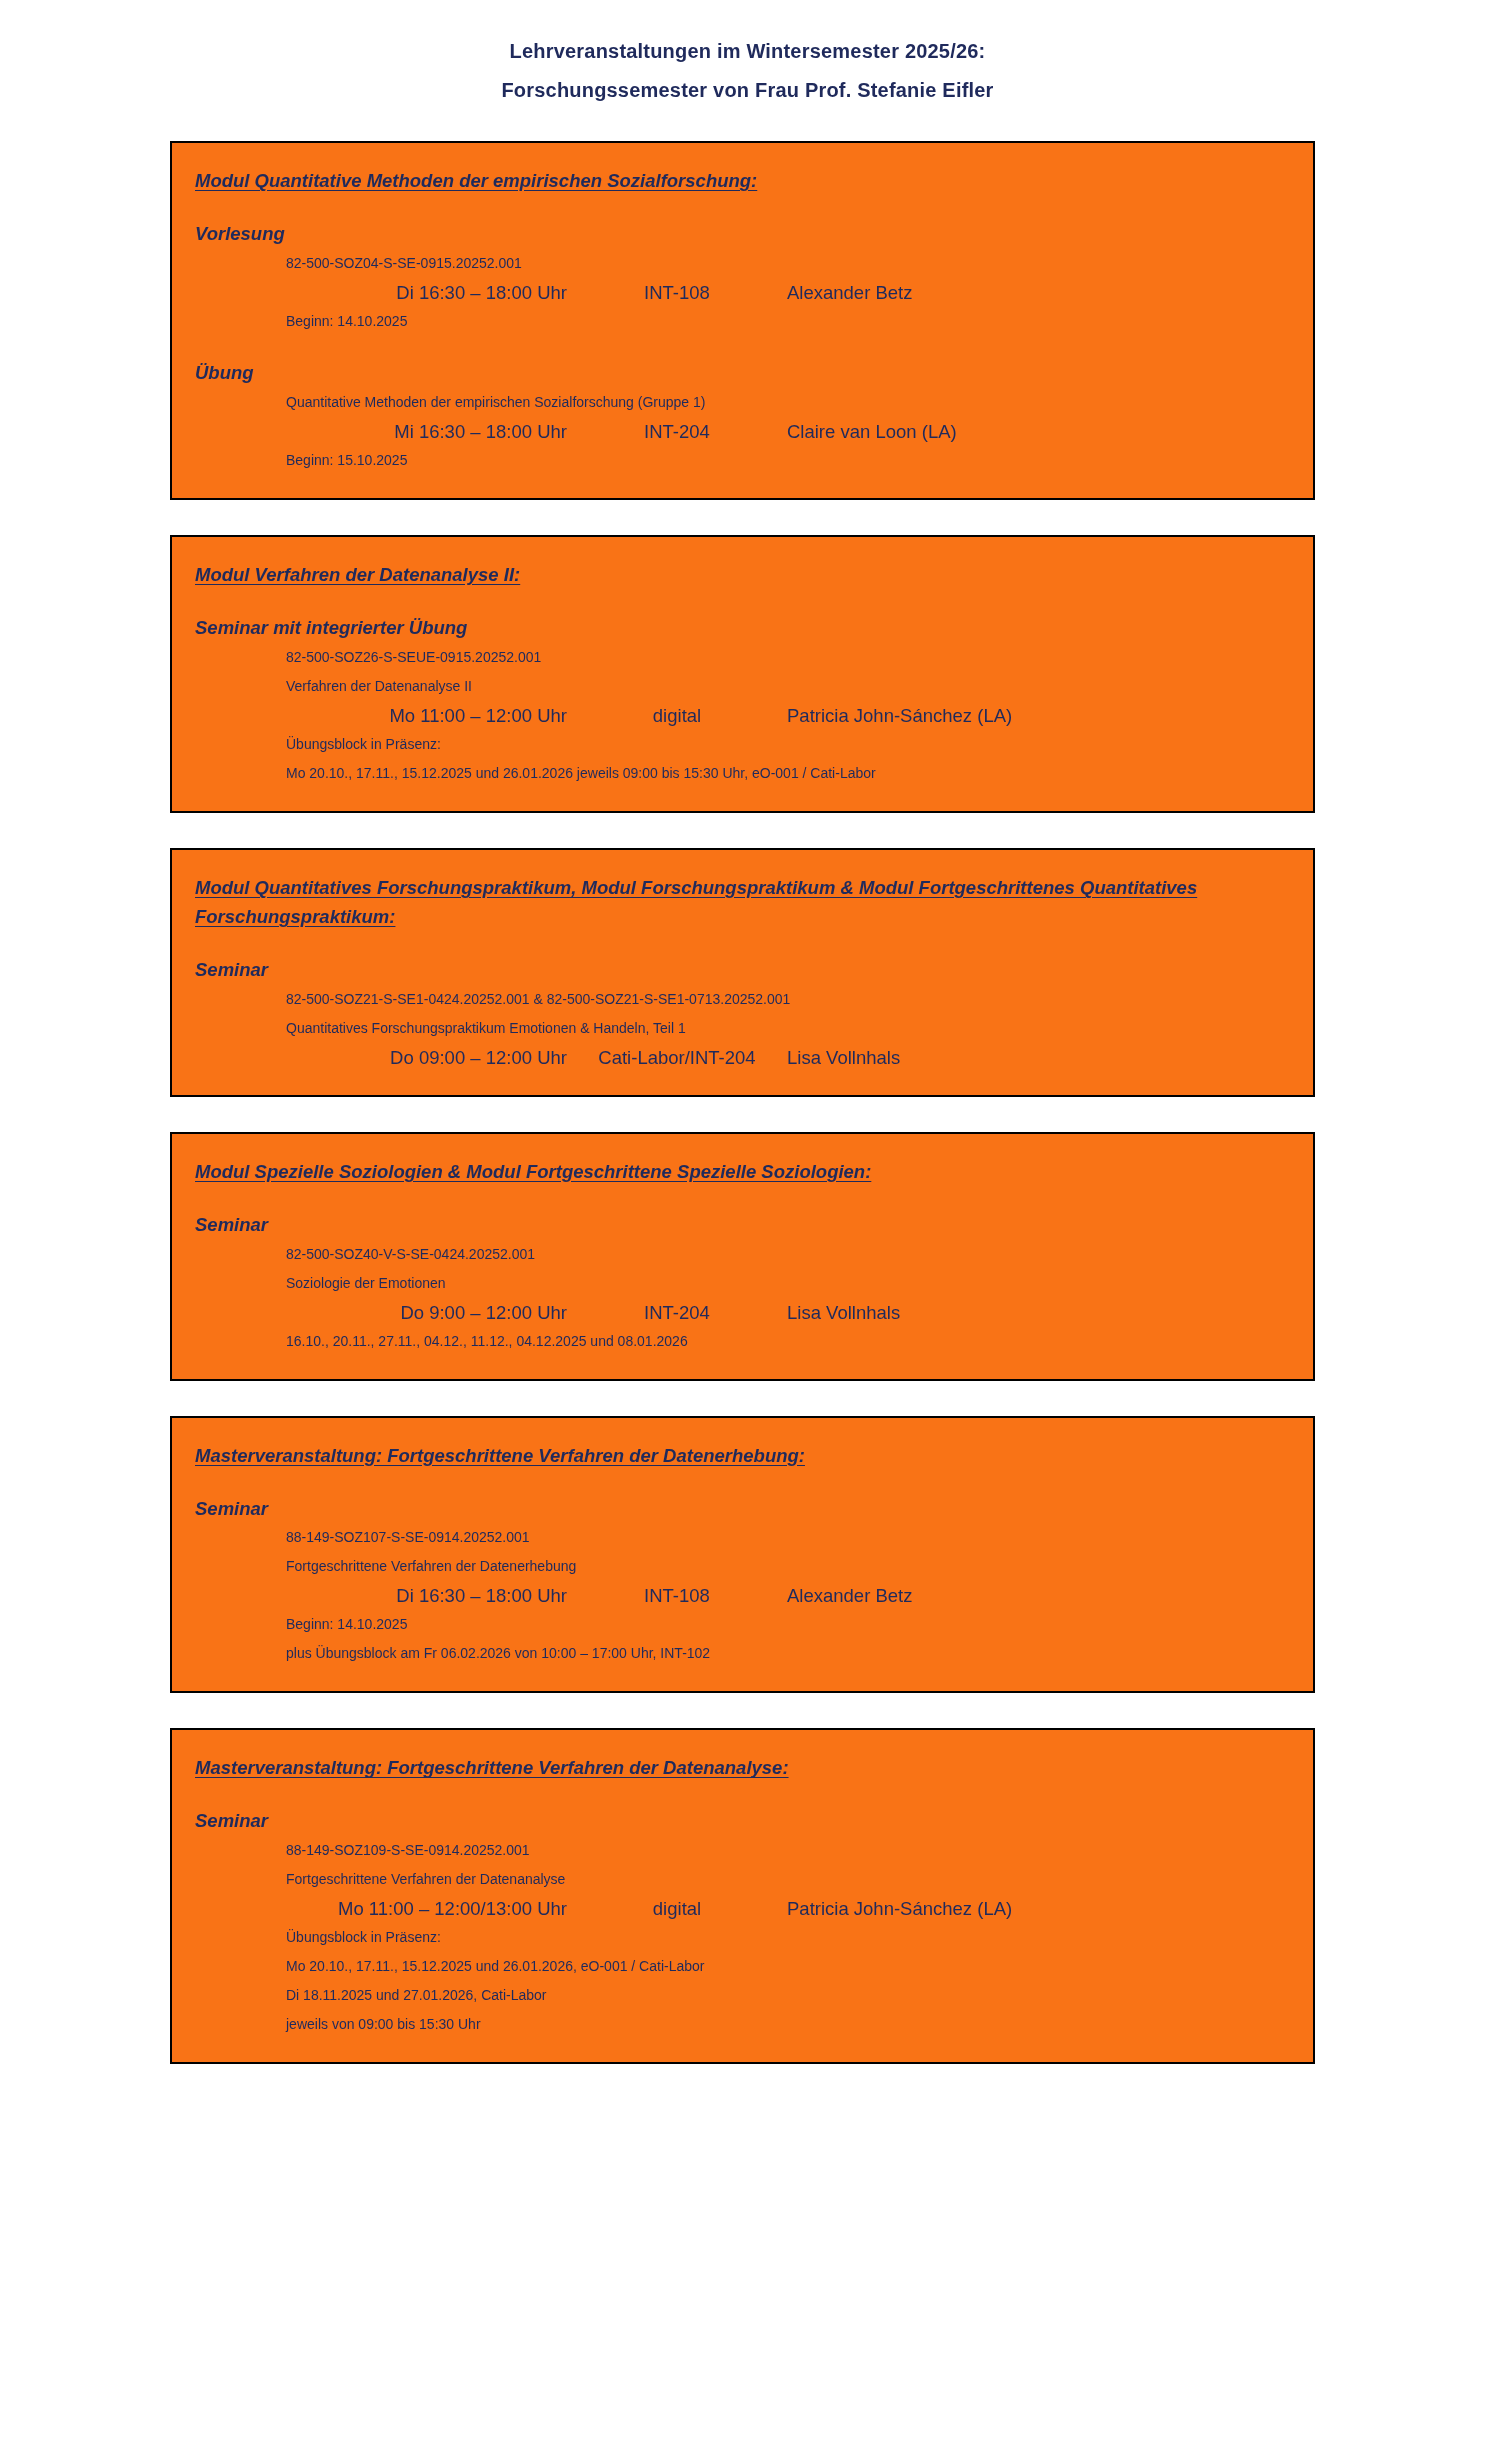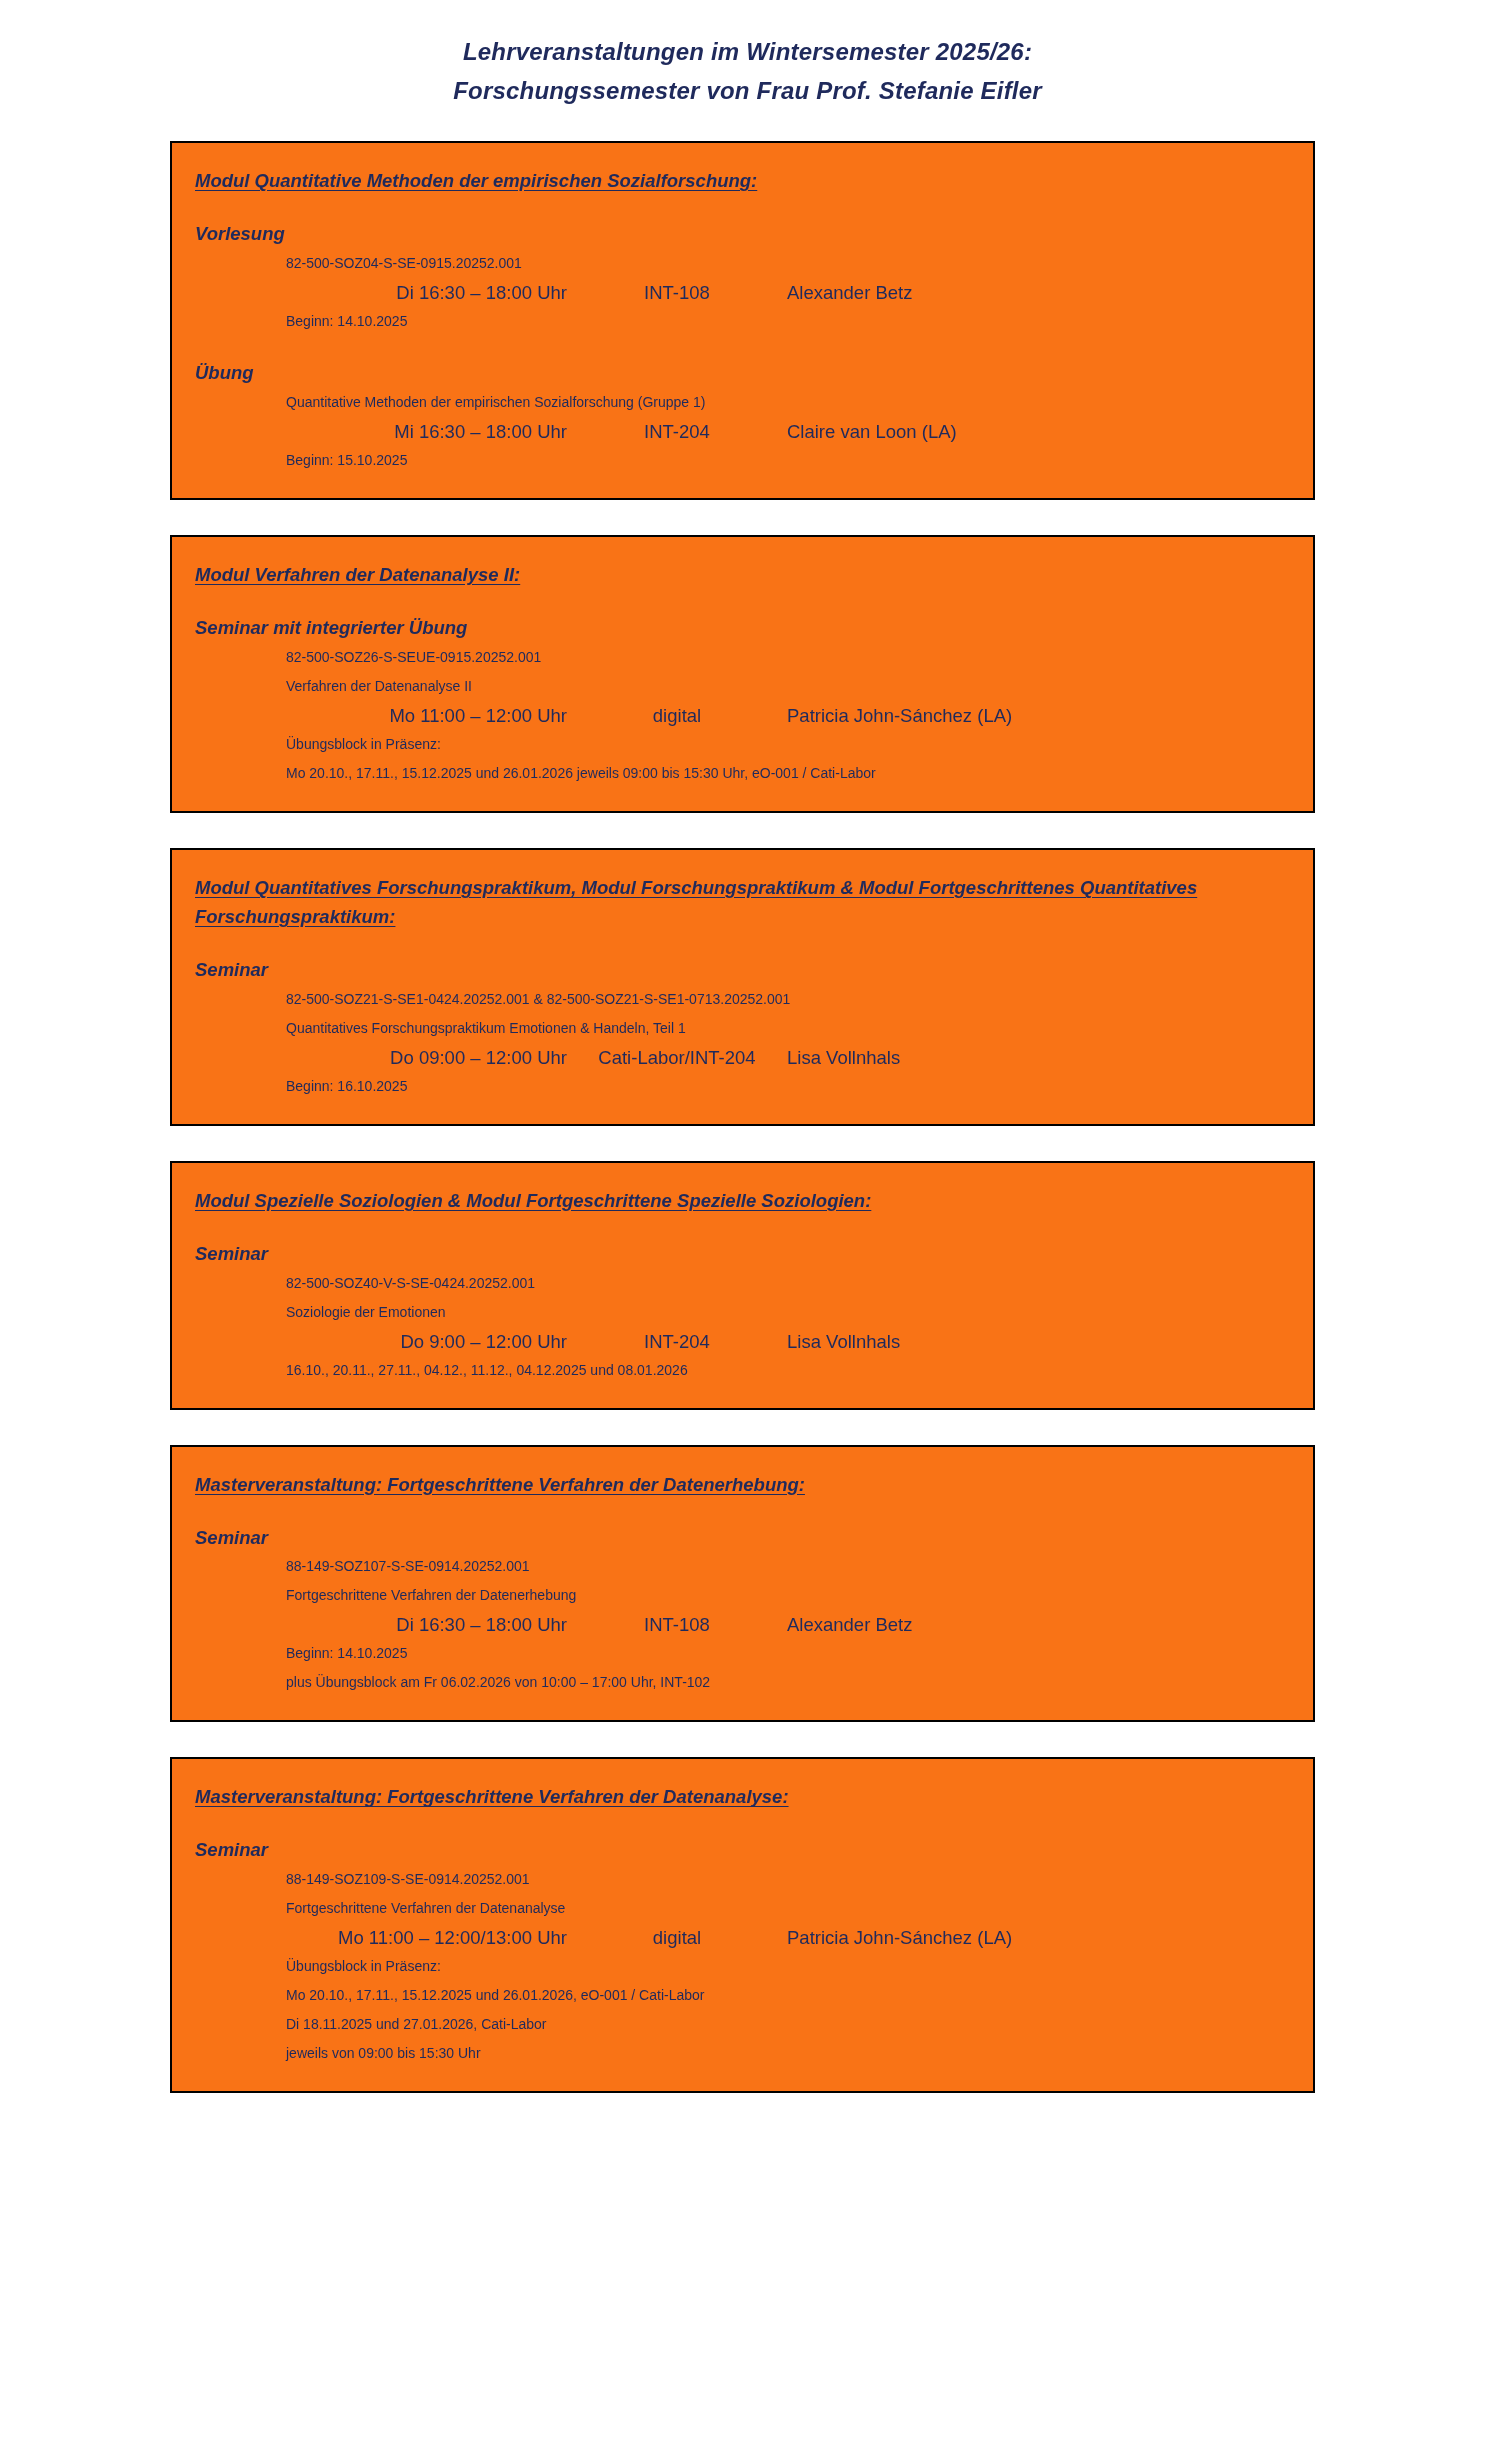--- a/index.html
+++ b/index.html
@@ -26,23 +26,22 @@
   
   .doc-title {
     position: absolute;
     top: 32px;
     left: 0;
     width: 1495px;
     text-align: center;
   }
   .doc-title .tline {
     display: block;
-    font-style: italic;
     font-weight: bold;
-    font-size: 24px;
+    font-size: 20px;
     line-height: 39px;
     color: #1f2a5c;
     letter-spacing: 0.2px;
   }
 
   
   .boxes {
     position: absolute;
     left: 170px;
     top: 141px;
@@ -171,21 +170,20 @@
           <div class="module-heading">Modul Quantitatives Forschungspraktikum, Modul Forschungspraktikum &amp; Modul Fortgeschrittenes Quantitatives Forschungspraktikum:</div>
           <div class="course-type">Seminar</div>
           <div class="detail-lines">
             <div class="detail-line">82-500-SOZ21-S-SE1-0424.20252.001 &amp; 82-500-SOZ21-S-SE1-0713.20252.001</div>
             <div class="detail-line">Quantitatives Forschungspraktikum Emotionen &amp; Handeln, Teil 1</div>
             <div class="sched-line">
               <span class="sched-time">Do 09:00 – 12:00 Uhr</span>
               <span class="sched-room">Cati-Labor/INT-204</span>
               <span class="sched-person">Lisa Vollnhals</span>
             </div>
-            <div class="detail-line">Beginn: 16.10.2025</div>
           </div>
         </div>
       </div>
       <div class="course-box">
         <div class="box-inner">
           <div class="module-heading">Modul Spezielle Soziologien &amp; Modul Fortgeschrittene Spezielle Soziologien:</div>
           <div class="course-type">Seminar</div>
           <div class="detail-lines">
             <div class="detail-line">82-500-SOZ40-V-S-SE-0424.20252.001</div>
             <div class="detail-line">Soziologie der Emotionen</div>

